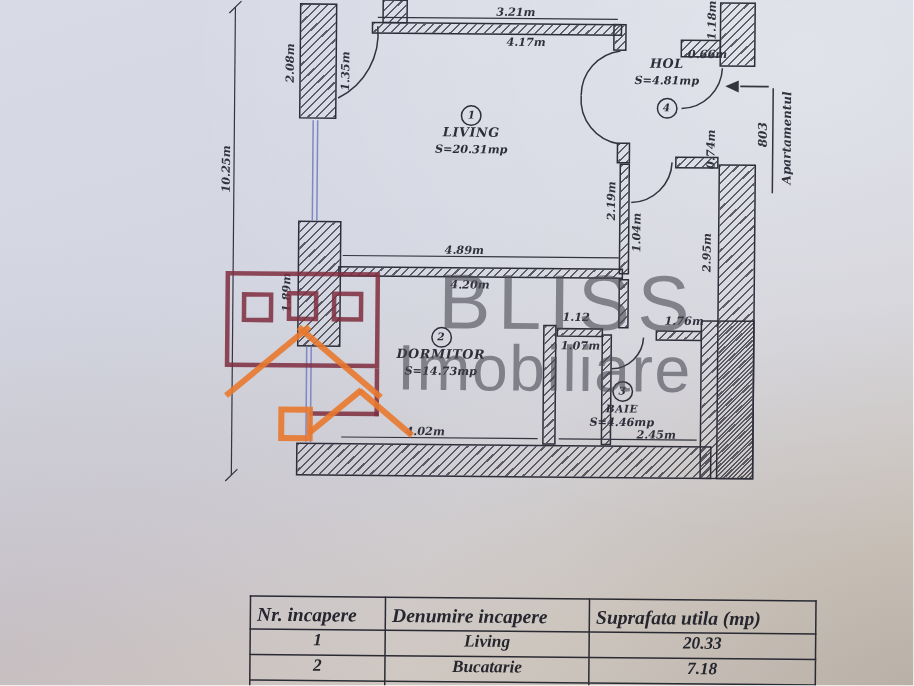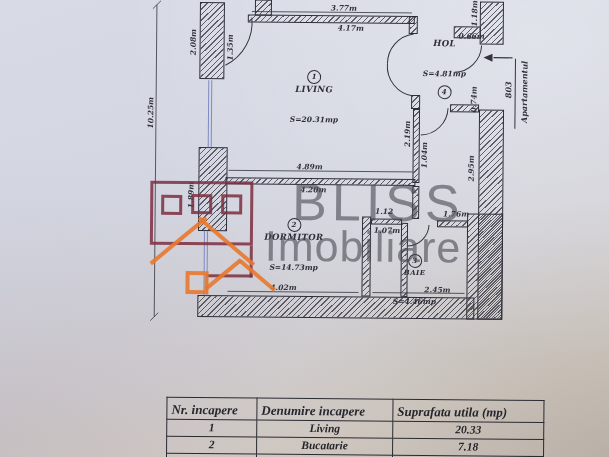--- a/index.html
+++ b/index.html
@@ -11,21 +11,21 @@
       linear-gradient(163deg,#d8dbe6 0%,#d3d6e1 38%,#d1d0d6 62%,#d3ccc4 85%,#cbc4bd 100%);
     font-family:"DejaVu Serif",serif;}
   .tilt{position:absolute;inset:0;transform:rotate(.5deg);}
   .wall{position:absolute;box-sizing:border-box;border:1px solid #2e2e3a;
     background:repeating-linear-gradient(135deg, rgba(44,44,56,.72) 0 1px, transparent 1px 4px);}
   .win{position:absolute;width:4px;box-sizing:border-box;border-left:1px solid #7e88c4;border-right:1px solid #7e88c4;}
   .dim{position:absolute;font:italic bold 7.5px/1 "DejaVu Serif",serif;color:#32323e;white-space:nowrap;transform:translate(-50%,-50%);}
   .dim.rot{transform:translate(-50%,-50%) rotate(-90deg);}
   .room{position:absolute;text-align:center;color:#2e2e3a;transform:translate(-50%,0);}
   .room .nm{font:italic bold 8.5px/1.35 "DejaVu Serif",serif;letter-spacing:.4px;}
-  .room .ar{font:italic bold 7.5px/1.25 "DejaVu Serif",serif;margin-top:20px;}
+  .room .ar{font:italic bold 7.5px/1.25 "DejaVu Serif",serif;}
   .circ{width:12px;height:12px;border:1px solid #2e2e3a;border-radius:50%;
     font:italic bold 7px/12px "DejaVu Serif",serif;text-align:center;display:inline-block;}
   .vlabel{position:absolute;font:italic bold 8px/1 "DejaVu Serif",serif;color:#32323e;
     white-space:nowrap;transform:translate(-50%,-50%) rotate(-90deg);}
   svg.overlay{position:absolute;left:0;top:0;}
   
   .wm-text{position:absolute;color:rgba(72,72,82,.60);font-family:"Liberation Sans",sans-serif;font-weight:300;}
   .wm-bliss{left:292px;top:172px;font-size:52px;letter-spacing:5px;}
   .wm-imo{left:265px;top:222px;font-size:43px;letter-spacing:1px;}
   .wm-maroon{position:absolute;box-sizing:border-box;border:3px solid rgba(126,45,62,.85);}
@@ -80,21 +80,21 @@
         <path d="M 250 12 L 410 12" stroke-width="0.8"></path>
         <path d="M 228 171 L 412 171" stroke-width="0.8"></path>
         <path d="M 228 292 L 359 292" stroke-width="0.8"></path>
         <path d="M 373 292 L 465 292" stroke-width="0.8"></path>
         <path d="M 514 57 L 514 127" stroke-width="1"></path>
         <path d="M 511 56 L 492 56" stroke-width="1.2"></path>
       </g>
       <polygon points="491,52 482,56 491,60" fill="#34343f"></polygon>
     </svg>
 
-    <div class="dim" style="left:342px;top:8px;">3.77m</div>
+    <div class="dim" style="left:342px;top:8px;">3.21m</div>
     <div class="dim" style="left:349px;top:28px;">4.17m</div>
     <div class="dim rot" style="left:192px;top:43px;">2.08m</div>
     <div class="dim rot" style="left:229px;top:48px;">1.35m</div>
     <div class="dim rot" style="left:150px;top:114px;">10.25m</div>
     <div class="dim rot" style="left:473px;top:12px;">1.18m</div>
     <div class="dim" style="left:470px;top:35px;">0.66m</div>
     <div class="dim rot" style="left:473px;top:98px;">0.74m</div>
     <div class="dim rot" style="left:471px;top:167px;">2.95m</div>
     <div class="dim rot" style="left:407px;top:133px;">2.19m</div>
     <div class="dim rot" style="left:424px;top:154px;">1.04m</div>

